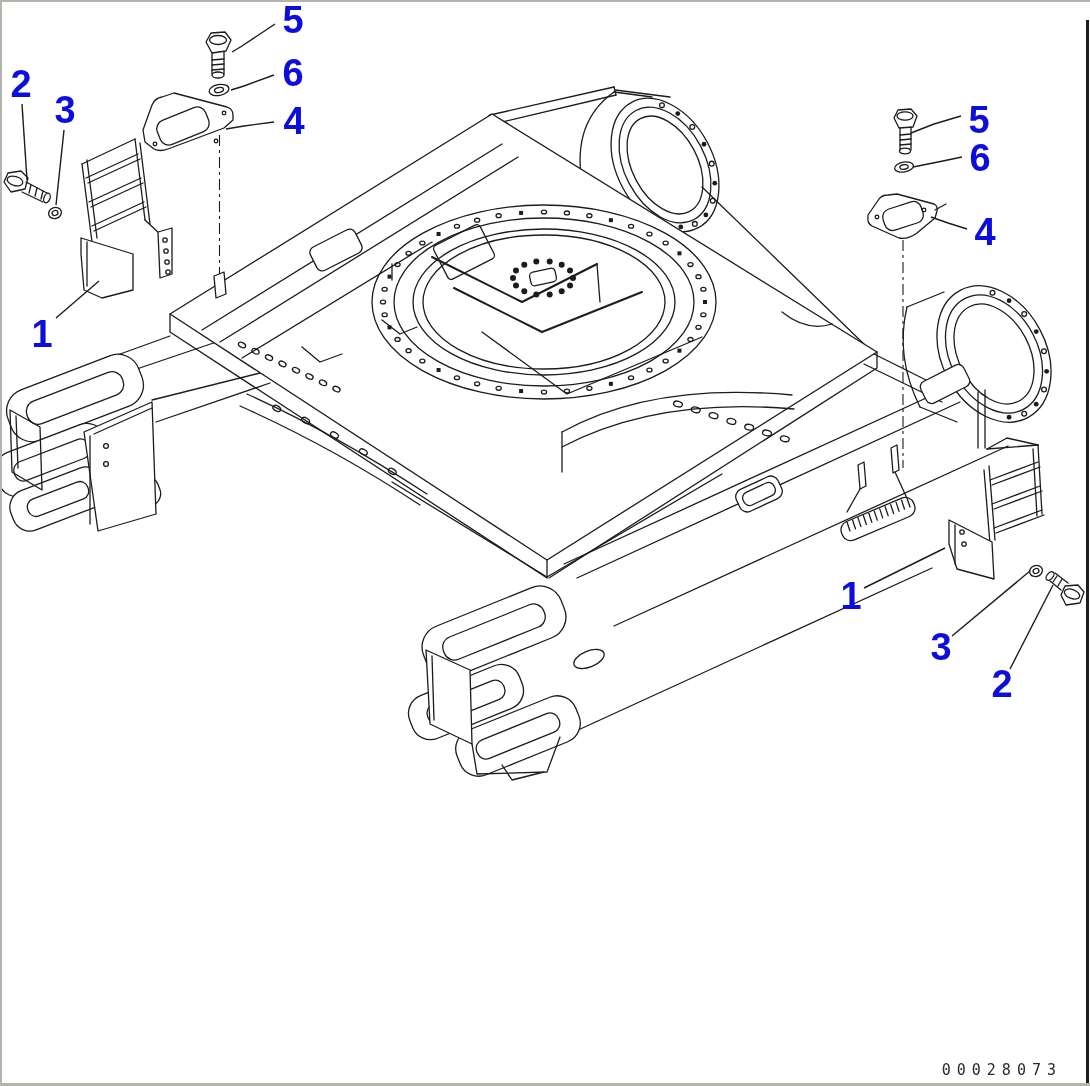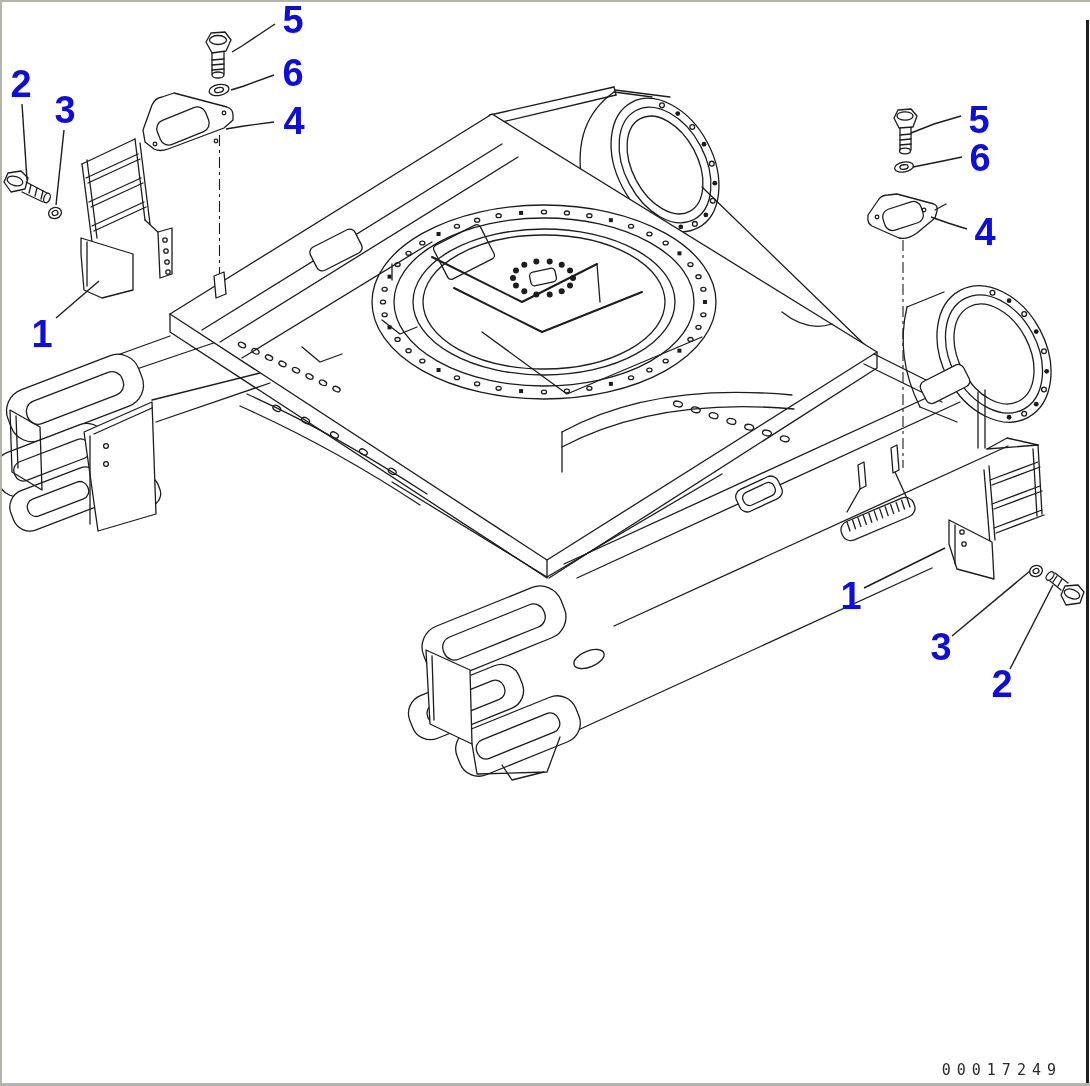--- a/index.html
+++ b/index.html
@@ -457,14 +457,14 @@
         </g>
         <g>
           <polyline points="1008,667 1051,583" class="leader"></polyline>
           <text x="1000" y="695" text-anchor="middle" class="callout-num" fill="#0d0ddd">2</text>
         </g>
       </g>
   </svg>
 
   <div id="page-right-edge"></div>
 
-  <div id="doc-number">00017249</div>
+  <div id="doc-number">00028073</div>
 </div>
 
 </body></html>

